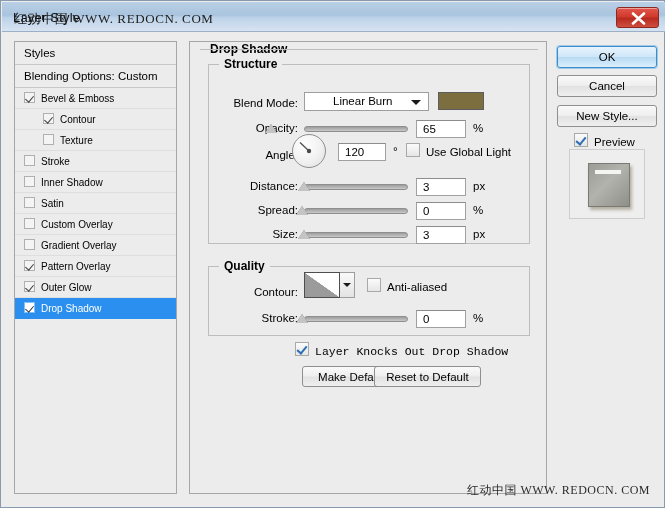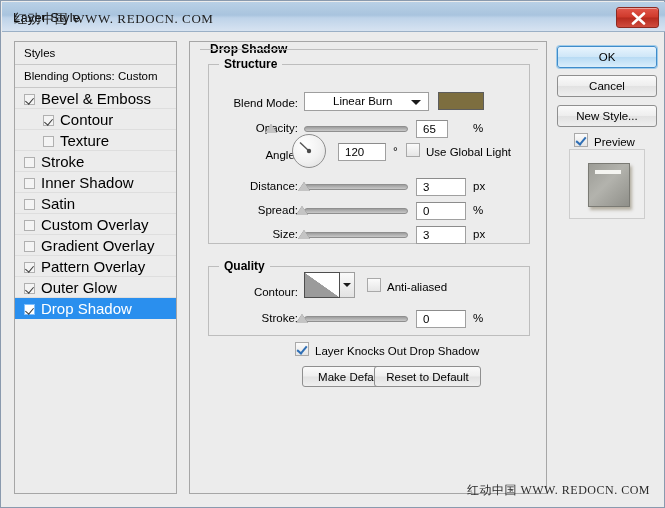--- a/index.html
+++ b/index.html
@@ -84,21 +84,21 @@
     border-bottom: 1px solid #c8c8c8;
     box-sizing: border-box;
   }
   .list-row {
     position: relative;
     height: 21px;
     line-height: 21px;
     border-bottom: 1px solid #dedede;
     box-sizing: border-box;
     padding-left: 9px;
-    font-size: 15px;
+    font-size: 10px;
     white-space: nowrap;
   }
   .list-row.sub { padding-left: 28px; }
   .list-row.selected { background: #2a8fee; color: #ffffff; border-bottom-color: #2a8fee; }
   .cb {
     display: inline-block;
     width: 11px; height: 11px;
     border: 1px solid #b0b0b0;
     background: #f4f4f4;
     vertical-align: -1px;
@@ -392,21 +392,21 @@
     <div class="lbl" style="left:30px; top:55px; width:78px;">Blend Mode:</div>
     <div class="combo" style="left:114px; top:50px; width:125px;">
       <span class="combo-text">Linear Burn</span>
       <span class="combo-arrow"></span>
     </div>
     <div class="swatch" id="shadow-swatch" style="left: 248px; top: 50px; background: rgb(125, 110, 63);"></div>
 
     <div class="lbl" style="left:30px; top:80px; width:78px;">Opacity:</div>
     <div class="slider-track" style="left:114px; top:84px; width:104px;"></div>
     <div class="slider-thumb" style="left:75px; top:82px;"></div>
-    <div class="numbox" style="left:226px; top:78px; width:32px;">65</div>
+    <div class="numbox" style="left:226px; top:78px; width:50px;">65</div>
     <div class="unit" style="left:283px; top:80px;">%</div>
 
     <div class="lbl" style="left:30px; top:107px; width:78px;">Angle:</div>
     <div id="angle-dial" style="left:102px; top:92px;">
       <svg width="32" height="32" viewBox="0 0 32 32">
         <line x1="16" y1="16" x2="7" y2="7.5" stroke="#555555" stroke-width="1.4"></line>
         <circle cx="16" cy="16" r="2.2" fill="#4a4a4a"></circle>
       </svg>
     </div>
     <div class="numbox" style="left:148px; top:101px; width:48px;">120</div>
@@ -442,21 +442,21 @@
     <div class="chk" style="left:177px; top:236px;"></div>
     <div class="chk-lbl" style="left:197px; top:239px;">Anti-aliased</div>
 
     <div class="lbl" style="left:30px; top:270px; width:78px;">Stroke:</div>
     <div class="slider-track" style="left:114px; top:274px; width:104px;"></div>
     <div class="slider-thumb" style="left:106px; top:272px;"></div>
     <div class="numbox" style="left:226px; top:268px; width:50px;">0</div>
     <div class="unit" style="left:283px; top:270px;">%</div>
 
     <div class="chk on" style="left:105px; top:300px;"></div>
-    <div class="chk-lbl" style="left:125px; top:303px;">Layer Knocks Out Drop Shadow</div>
+    <div class="chk-lbl" style="left:125px; top:303px;font-family:Liberation Mono, monospace;">Layer Knocks Out Drop Shadow</div>
 
     <div class="btn" style="left:76px; top:324px; width:100px;margin-left:36px;">Make Default</div>
     <div class="btn" style="left:184px; top:324px; width:107px;">Reset to Default</div>
   </div>
 
   <div id="right-col">
     <div class="btn primary" style="left:0; top:5px; width:100px; height:22px; line-height:21px;">OK</div>
     <div class="btn" style="left:0; top:34px; width:100px; height:22px; line-height:21px;">Cancel</div>
     <div class="btn" style="left:0; top:64px; width:100px; height:22px; line-height:21px;">New Style...</div>
     <div class="chk on" style="left:17px; top:92px;"></div>

